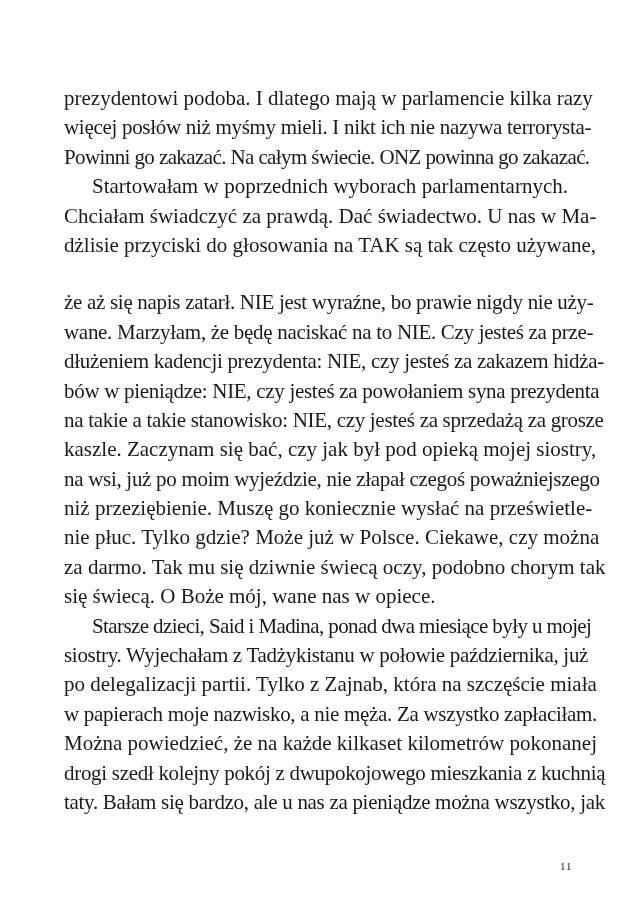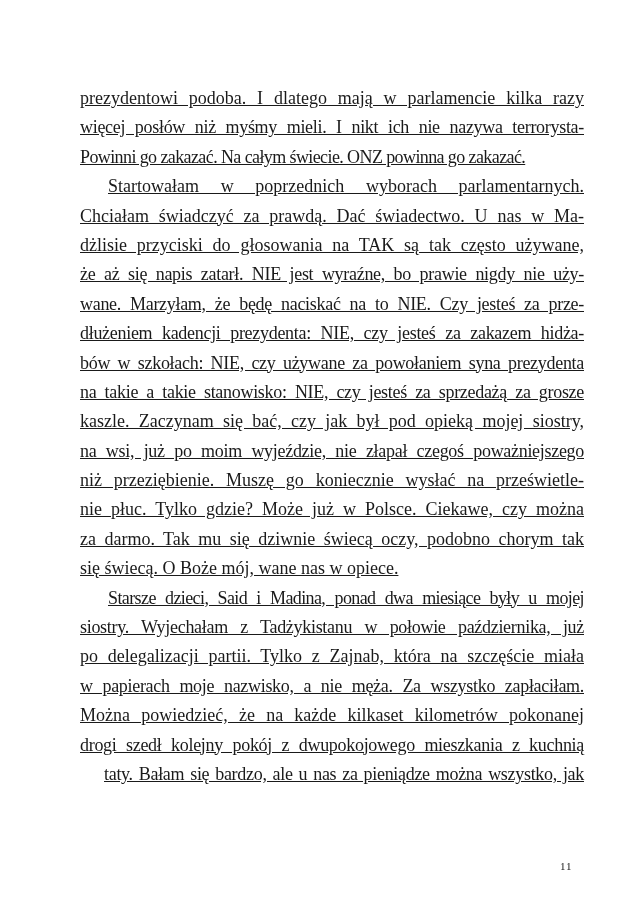--- a/index.html
+++ b/index.html
@@ -1,28 +1,27 @@
 <!DOCTYPE html>
 <html><head>
   <meta charset="utf-8">
   <style>
     html, body { margin: 0; padding: 0; }
     body {
       width: 634px; height: 900px; background: #ffffff; position: relative; overflow: hidden;
     }
     .page-text {
       position: absolute;
-      left: 80px;
+      left: 64px;
       top: 84px;
       width: 504px;
       font-family: "Liberation Serif", "DejaVu Serif", serif;
-      font-size: 18px;
+      font-size: 21px;
       line-height: 29.4px;
       color: #1a1a1a;
-      text-decoration: underline;
     }
     .line {
       display: block;
       white-space: nowrap;
       text-align: justify;
       text-align-last: justify;
       height: 29.4px;
     }
     .line.last { text-align-last: left; }
     .line.indent { padding-left: 28px; }
@@ -39,32 +38,32 @@
 </head>
 <body>
 
 <div class="page-text" id="body-text">
     <span class="line">prezydentowi podoba. I dlatego mają w parlamencie kilka razy</span>
     <span class="line" style="letter-spacing: -0.3px;">więcej posłów niż myśmy mieli. I nikt ich nie nazywa terrorysta-</span>
     <span class="line last" style="letter-spacing: -0.6px;">Powinni go zakazać. Na całym świecie. ONZ powinna go zakazać.</span>
     <span class="line indent">Startowałam w poprzednich wyborach parlamentarnych.</span>
     <span class="line">Chciałam świadczyć za prawdą. Dać świadectwo. U nas w Ma-</span>
     <span class="line">dżlisie przyciski do głosowania na TAK są tak często używane,</span>
-    <span class="line" style="letter-spacing: -0.3px;">że aż się napis zatarł. NIE jest wyraźne, bo prawie nigdy nie uży-</span>
+    <span class="line" style="letter-spacing: -0.3px; margin-top: 28px;">że aż się napis zatarł. NIE jest wyraźne, bo prawie nigdy nie uży-</span>
     <span class="line" style="letter-spacing: -0.3px;">wane. Marzyłam, że będę naciskać na to NIE. Czy jesteś za prze-</span>
     <span class="line" style="letter-spacing: -0.3px;">dłużeniem kadencji prezydenta: NIE, czy jesteś za zakazem hidża-</span>
-    <span class="line" style="letter-spacing: -0.3px;">bów w szkołach: NIE, czy używane za powołaniem syna prezydenta</span>
+    <span class="line" style="letter-spacing: -0.3px;">bów w pieniądze: NIE, czy jesteś za powołaniem syna prezydenta</span>
     <span class="line" style="letter-spacing: -0.3px;">na takie a takie stanowisko: NIE, czy jesteś za sprzedażą za grosze</span>
     <span class="line">kaszle. Zaczynam się bać, czy jak był pod opieką mojej siostry,</span>
     <span class="line" style="letter-spacing: -0.3px;">na wsi, już po moim wyjeździe, nie złapał czegoś poważniejszego</span>
     <span class="line">niż przeziębienie. Muszę go koniecznie wysłać na prześwietle-</span>
     <span class="line">nie płuc. Tylko gdzie? Może już w Polsce. Ciekawe, czy można</span>
     <span class="line">za darmo. Tak mu się dziwnie świecą oczy, podobno chorym tak</span>
     <span class="line last">się świecą. O Boże mój, wane nas w opiece.</span>
     <span class="line indent" style="letter-spacing: -0.6px;">Starsze dzieci, Said i Madina, ponad dwa miesiące były u mojej</span>
     <span class="line" style="letter-spacing: -0.3px;">siostry. Wyjechałam z Tadżykistanu w połowie października, już</span>
     <span class="line">po delegalizacji partii. Tylko z Zajnab, która na szczęście miała</span>
     <span class="line" style="letter-spacing: -0.3px;">w papierach moje nazwisko, a nie męża. Za wszystko zapłaciłam.</span>
     <span class="line">Można powiedzieć, że na każde kilkaset kilometrów pokonanej</span>
     <span class="line" style="letter-spacing: -0.3px;">drogi szedł kolejny pokój z dwupokojowego mieszkania z kuchnią</span>
-    <span class="line" style="letter-spacing: -0.3px; margin-left: 24px;">taty. Bałam się bardzo, ale u nas za pieniądze można wszystko, jak</span>
+    <span class="line" style="letter-spacing: -0.3px;">taty. Bałam się bardzo, ale u nas za pieniądze można wszystko, jak</span>
   </div>
 <div class="page-number">11</div>
 
 </body></html>

